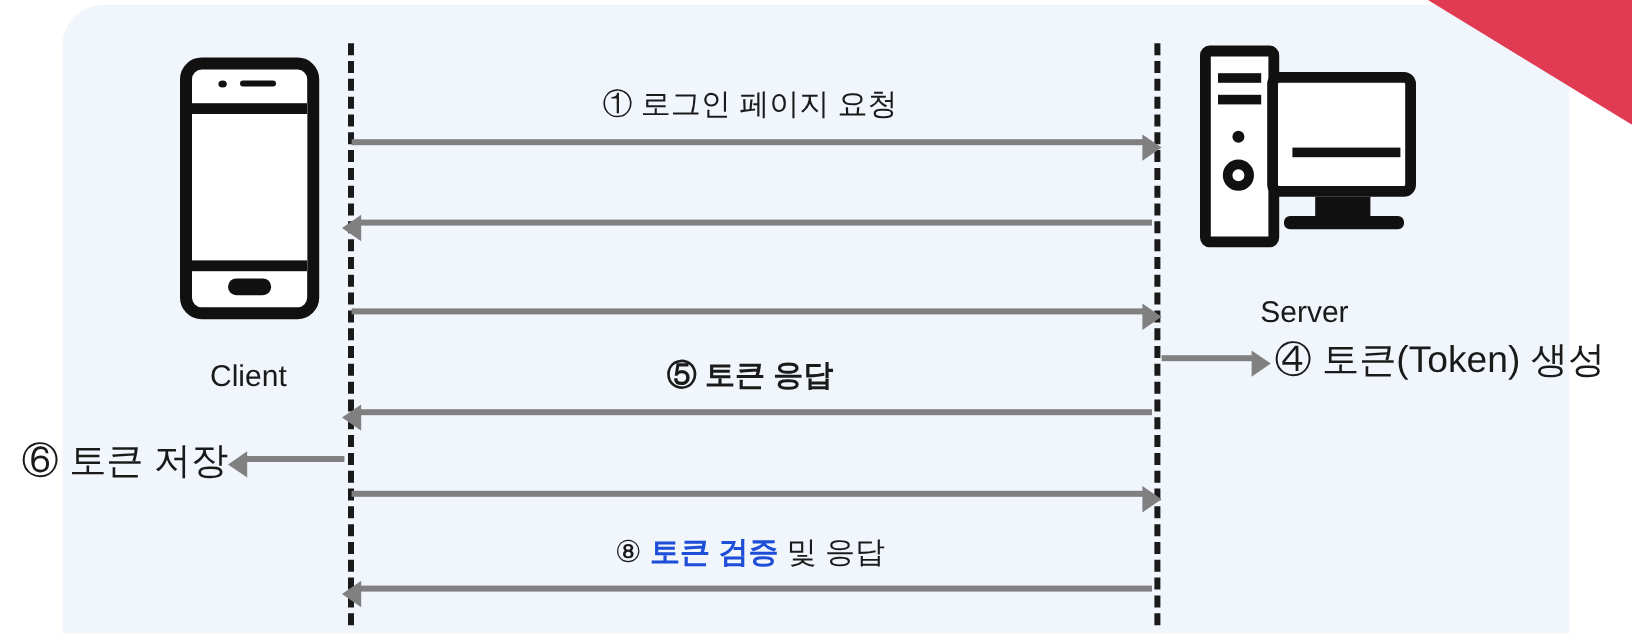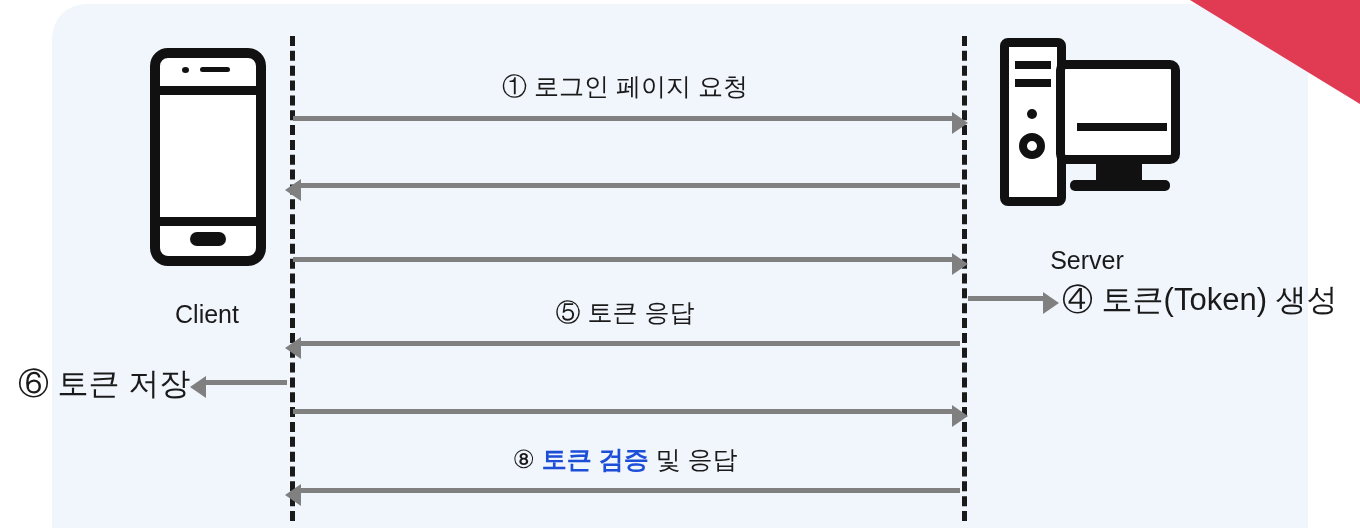--- a/index.html
+++ b/index.html
@@ -279,21 +279,21 @@
   <div class="msg-label center" style="top:70px;">① 로그인 페이지 요청</div>
   <div class="msg right" style="left:293px; width:660px; top:116px;"></div>
 
   <div class="msg left" style="left:300px; width:660px; top:183px;"></div>
 
   <div class="msg right" style="left:293px; width:660px; top:257px;"></div>
 
   <div class="msg right" style="left:968px; width:76px; top:296px;"></div>
   <div class="side-label" style="left:1062px; top:279px;">④ 토큰(Token) 생성</div>
 
-  <div class="msg-label center" style="top:296px;">⑤ 토큰 응답</div>
+  <div class="msg-label center" style="top:296px;font-weight:bold;">⑤ 토큰 응답</div>
   <div class="msg left" style="left:300px; width:660px; top:341px;"></div>
 
   <div class="msg left" style="left:205px; width:82px; top:380px;"></div>
   <div class="side-label" style="left:18px; top:363px;">⑥ 토큰 저장</div>
 
   <div class="msg right" style="left:293px; width:660px; top:409px;"></div>
 
   <div class="msg-label center" style="top:443px;"><span>⑧ </span><span class="highlight">토큰 검증</span><span> 및 응답</span></div>
   <div class="msg left" style="left:300px; width:660px; top:488px;"></div>
 

